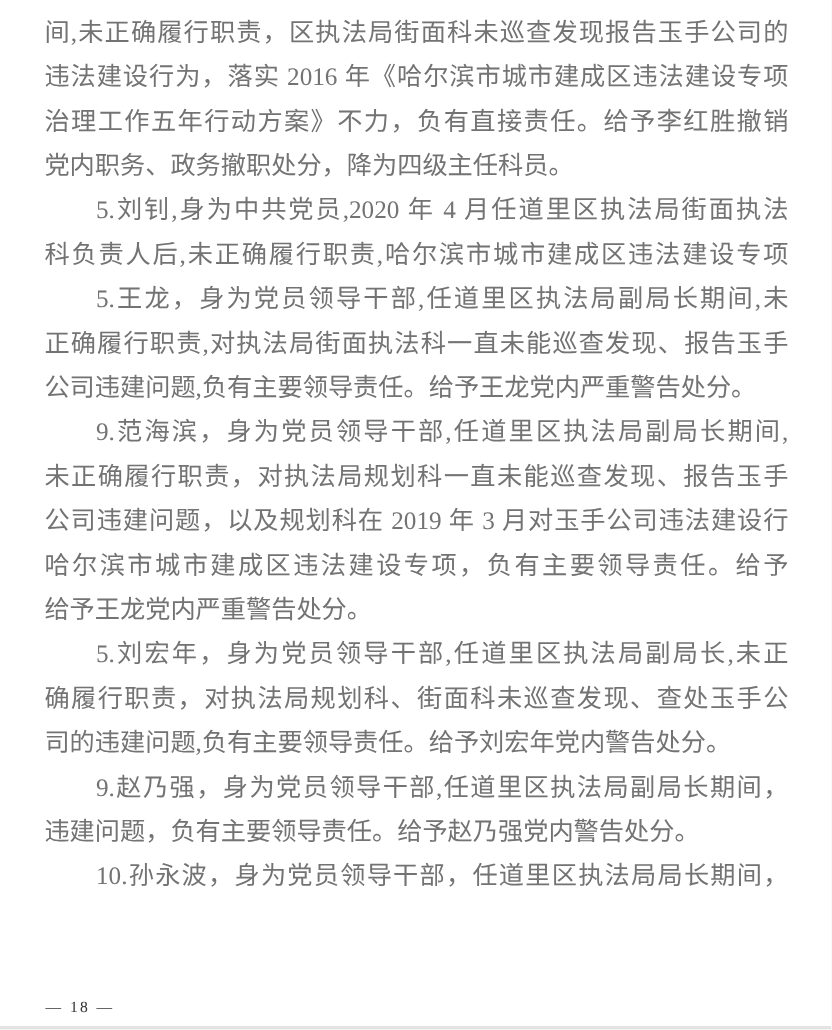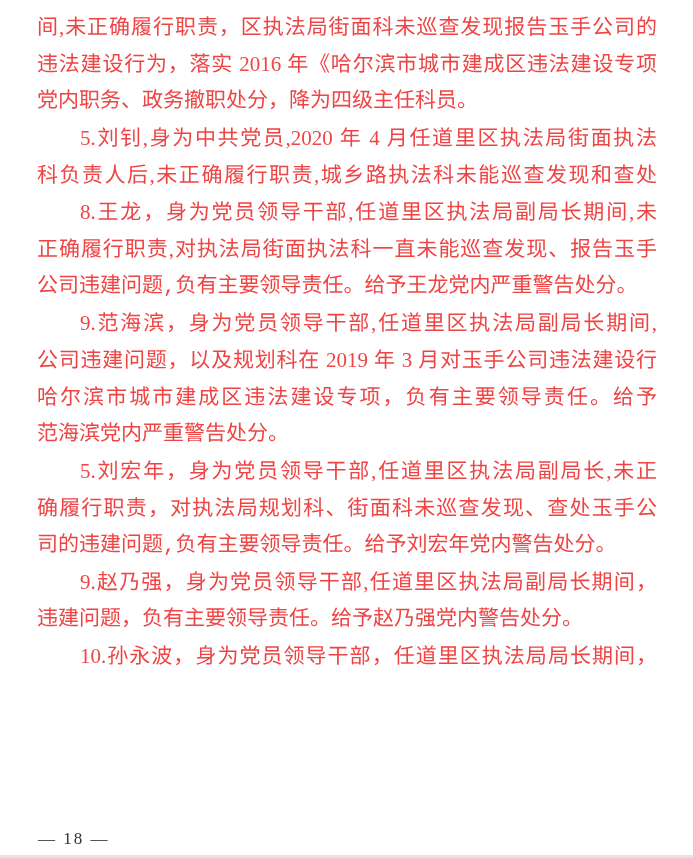--- a/index.html
+++ b/index.html
@@ -21,41 +21,40 @@
   .content {
     position: absolute;
     left: 37px;
     top: 9px;
     width: 620px;
   }
   .tline {
     height: 37px;
     line-height: 37px;
     font-size: 21px;
-    color: #ef4444;
+    color: #737373;
     text-align: justify;
     text-align-last: justify;
     overflow: hidden;
     white-space: normal;
   }
   .tline.end {
     text-align: right;
     text-align-last: left;
-    font-family: Liberation Mono, monospace;
   }
   .tline.ind {
     text-indent: 43px;
   }
   .footer {
     position: absolute;
     left: 38px;
     top: 824px;
     height: 30px;
     line-height: 30px;
-    font-size: 17px;
+    font-size: 13px;
     letter-spacing: 2px;
     color: #333333;
   }
   .scan-edge-bottom {
     position: absolute;
     left: 0;
     bottom: 0;
     width: 693px;
     height: 3px;
     background: #e3e3e3;
@@ -63,39 +62,41 @@
 </style>
 </head>
 <body>
 
 <div class="page">
   <div class="content">
 
     <div>
       <div class="tline">间,未正确履行职责，区执法局街面科未巡查发现报告玉手公司的</div>
       <div class="tline">违法建设行为，落实 2016 年《哈尔滨市城市建成区违法建设专项</div>
+      <div class="tline">治理工作五年行动方案》不力，负有直接责任。给予李红胜撤销</div>
       <div class="tline end">党内职务、政务撤职处分，降为四级主任科员。</div>
     </div>
 
     <div>
       <div class="tline ind">5.刘钊,身为中共党员,2020 年 4 月任道里区执法局街面执法</div>
-      <div class="tline">科负责人后,未正确履行职责,城乡路执法科未能巡查发现和查处</div>
+      <div class="tline">科负责人后,未正确履行职责,哈尔滨市城市建成区违法建设专项</div>
     </div>
 
     <div>
-      <div class="tline ind">8.王龙，身为党员领导干部,任道里区执法局副局长期间,未</div>
+      <div class="tline ind">5.王龙，身为党员领导干部,任道里区执法局副局长期间,未</div>
       <div class="tline">正确履行职责,对执法局街面执法科一直未能巡查发现、报告玉手</div>
       <div class="tline end">公司违建问题,负有主要领导责任。给予王龙党内严重警告处分。</div>
     </div>
 
     <div>
       <div class="tline ind">9.范海滨，身为党员领导干部,任道里区执法局副局长期间,</div>
+      <div class="tline">未正确履行职责，对执法局规划科一直未能巡查发现、报告玉手</div>
       <div class="tline">公司违建问题，以及规划科在 2019 年 3 月对玉手公司违法建设行</div>
       <div class="tline">哈尔滨市城市建成区违法建设专项，负有主要领导责任。给予</div>
-      <div class="tline end">范海滨党内严重警告处分。</div>
+      <div class="tline end">给予王龙党内严重警告处分。</div>
     </div>
 
     <div>
       <div class="tline ind">5.刘宏年，身为党员领导干部,任道里区执法局副局长,未正</div>
       <div class="tline">确履行职责，对执法局规划科、街面科未巡查发现、查处玉手公</div>
       <div class="tline end">司的违建问题,负有主要领导责任。给予刘宏年党内警告处分。</div>
     </div>
 
     <div>
       <div class="tline ind">9.赵乃强，身为党员领导干部,任道里区执法局副局长期间，</div>

